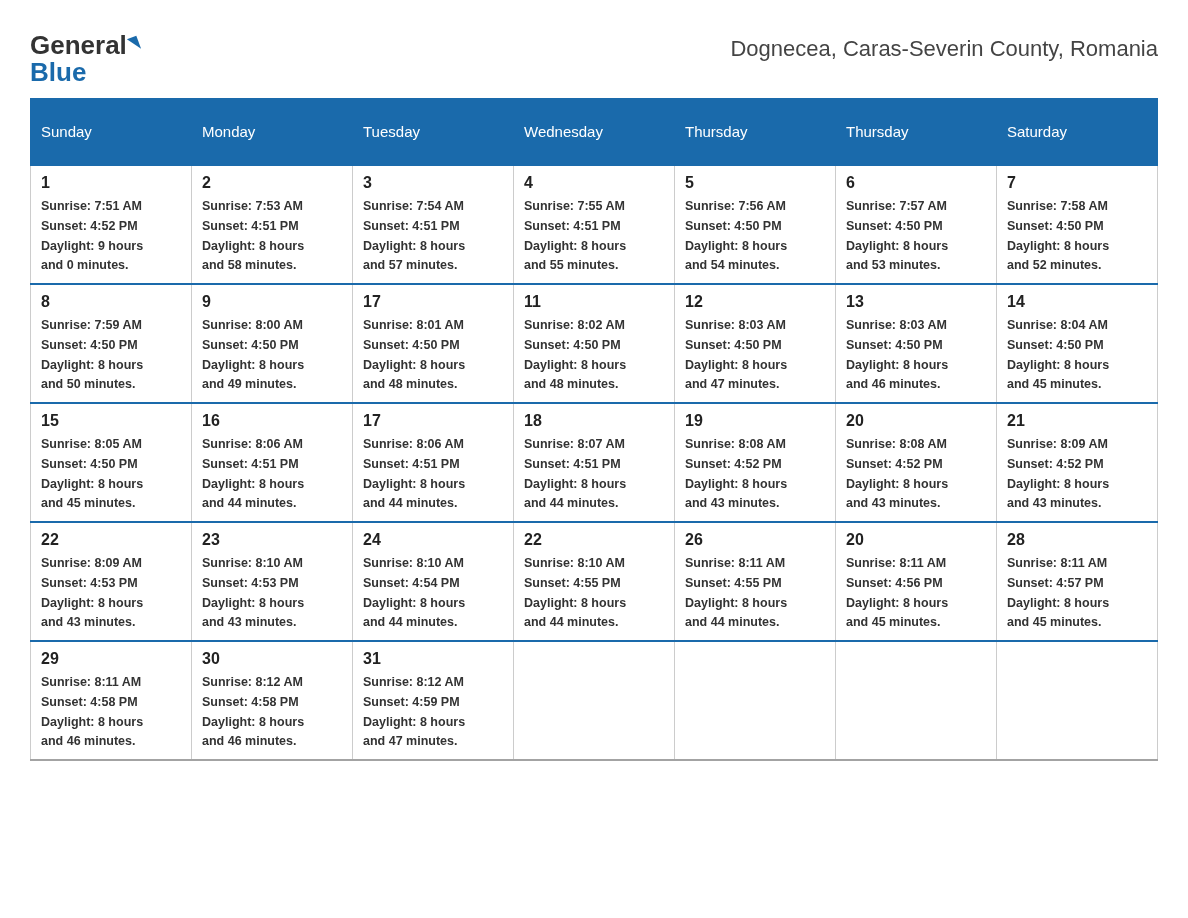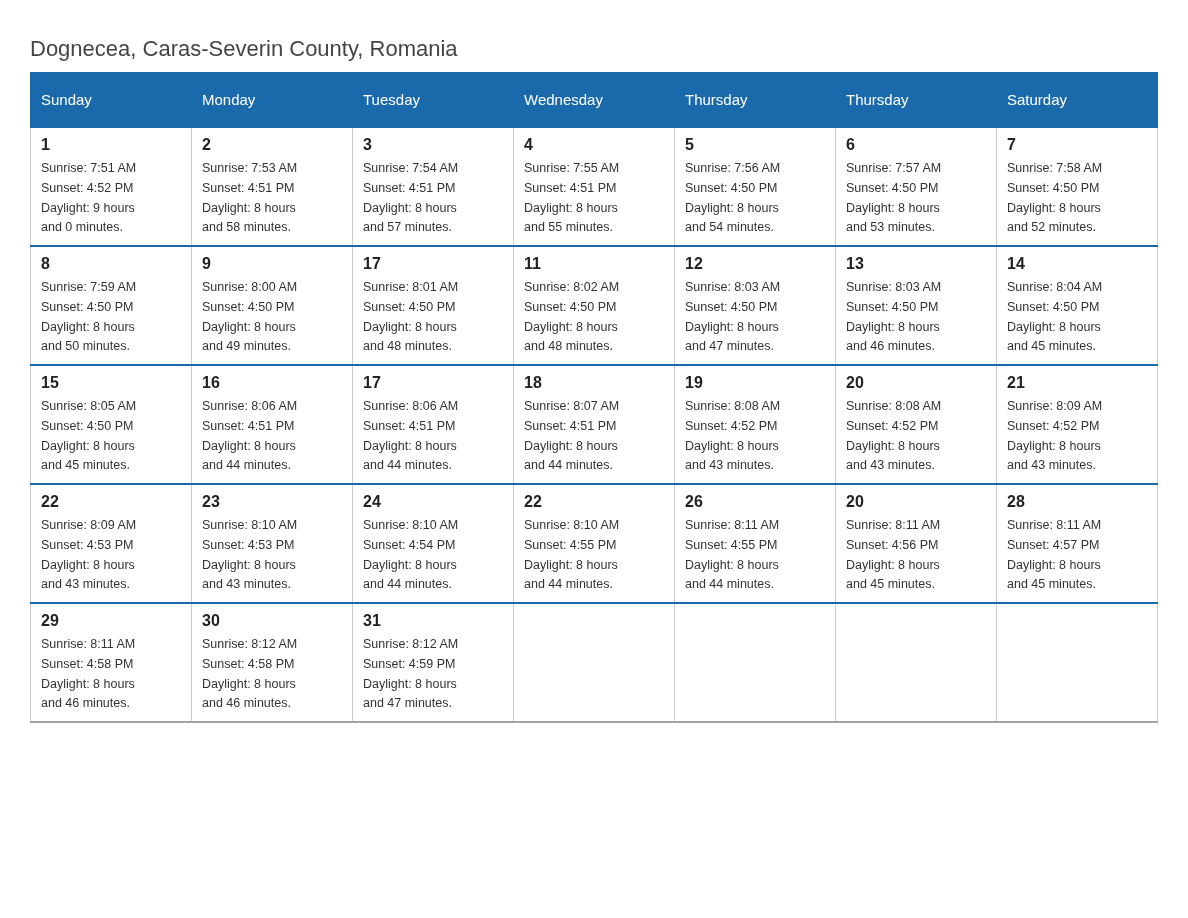--- a/index.html
+++ b/index.html
@@ -60,21 +60,21 @@
       margin-top: 16px;
     }
     .calendar-table {
       width: 100%;
       border-collapse: collapse;
       margin-top: 10px;
     }
     .calendar-table th {
       background-color: #1a6aab;
       color: #fff;
-      padding: 18px 10px;
+      padding: 24px 10px;
       font-size: 15px;
       font-weight: normal;
       text-align: left;
       border: 1px solid #1a6aab;
     }
     .calendar-table td {
       border: 1px solid #aac4e0;
       padding: 8px 10px;
       vertical-align: top;
       width: 14.28%;
@@ -87,38 +87,46 @@
       font-size: 16px;
       font-weight: bold;
       color: #222;
       display: block;
       margin-bottom: 4px;
     }
     .day-info {
       font-size: 12.5px;
       color: #333;
       line-height: 1.5;
+      font-weight: bold;
     }
     .empty-cell {
       background: #fff;
     }
     
     .calendar-table tbody tr td {
       border-top: 2px solid #1a6aab;
     }
     .calendar-table tbody tr td {
       border-left: 1px solid #ccc;
       border-right: 1px solid #ccc;
       border-bottom: 1px solid #ccc;
     }
   </style>
 </head>
 <body>
 
 <div class="header-section">
+  <div class="logo">
+    <div class="logo-general">
+      <span>General</span>
+        <span class="arrow"></span>
+    </div>
+    <div class="logo-blue">Blue</div>
+  </div>
   <div class="title-section">
     <div class="location-title">Dognecea, Caras-Severin County, Romania</div>
   </div>
 </div>
 
 <table class="calendar-table">
   <thead>
     <tr>
     <th>Sunday</th>
         <th>Monday</th>

